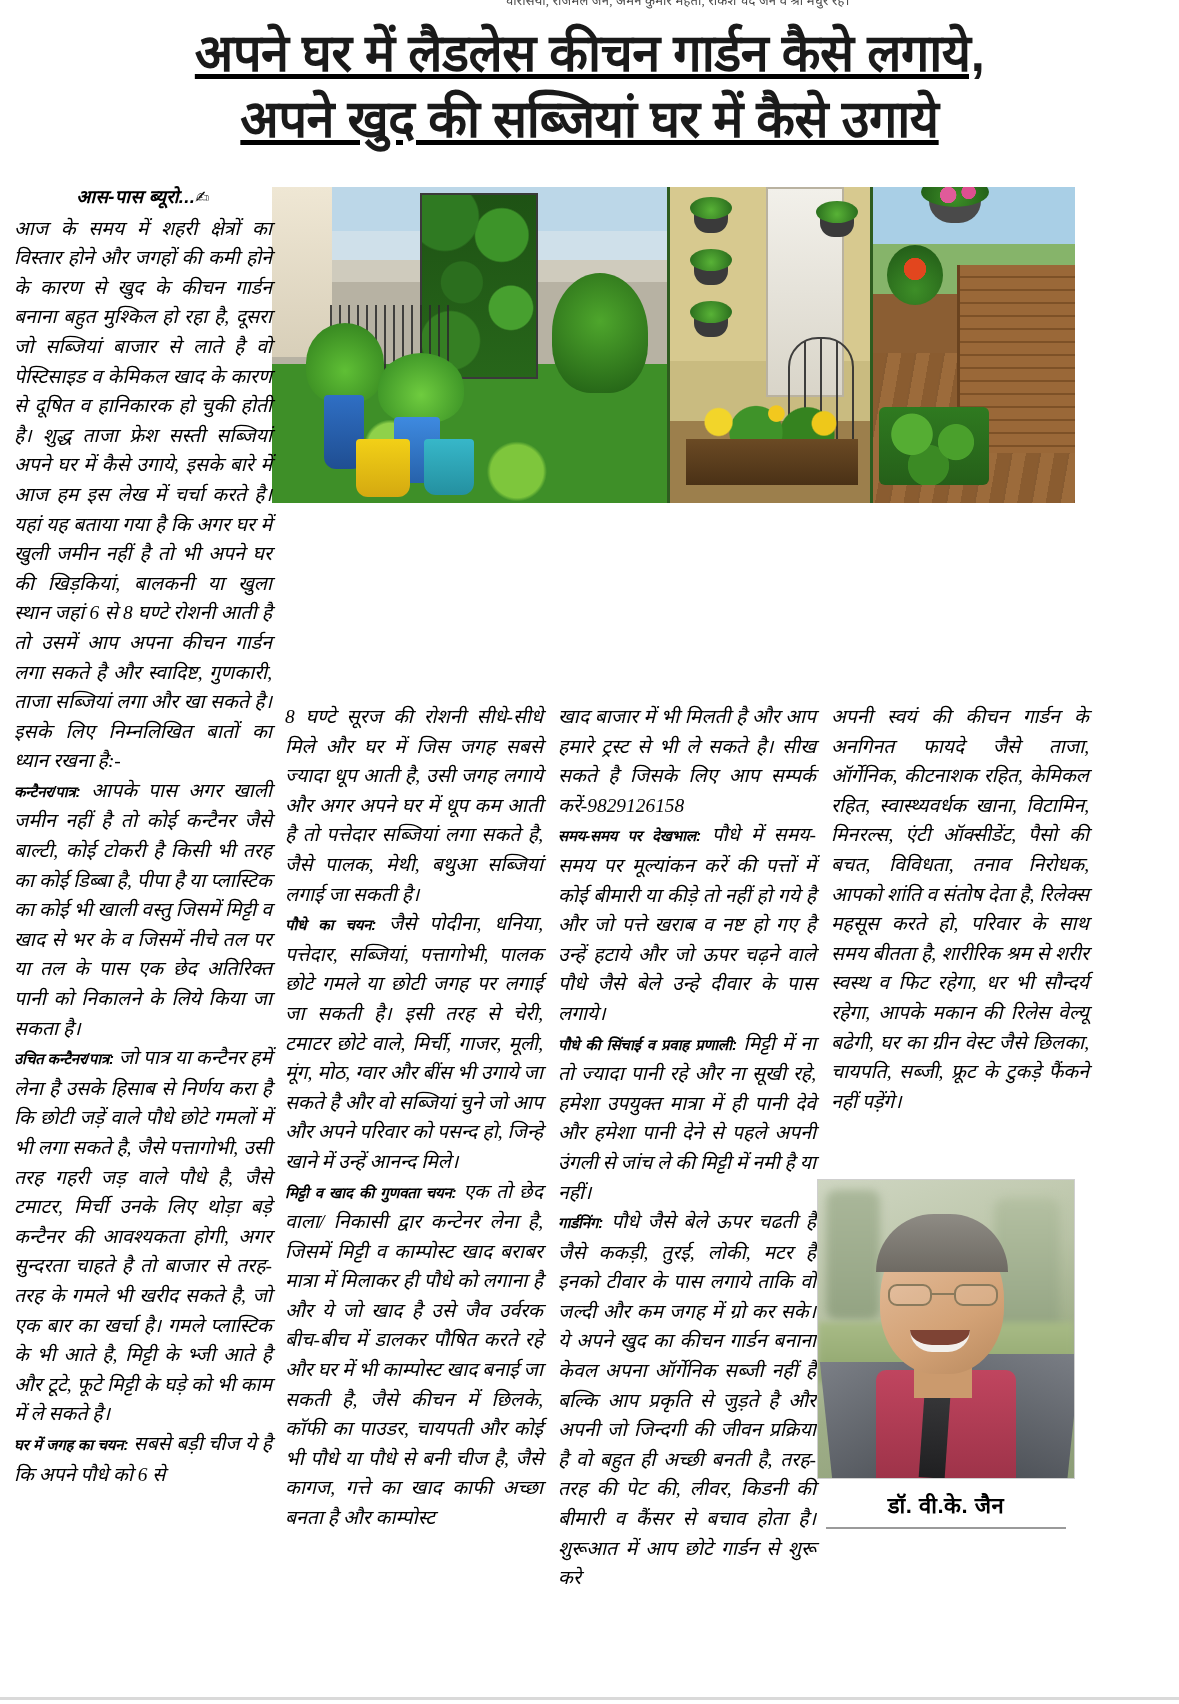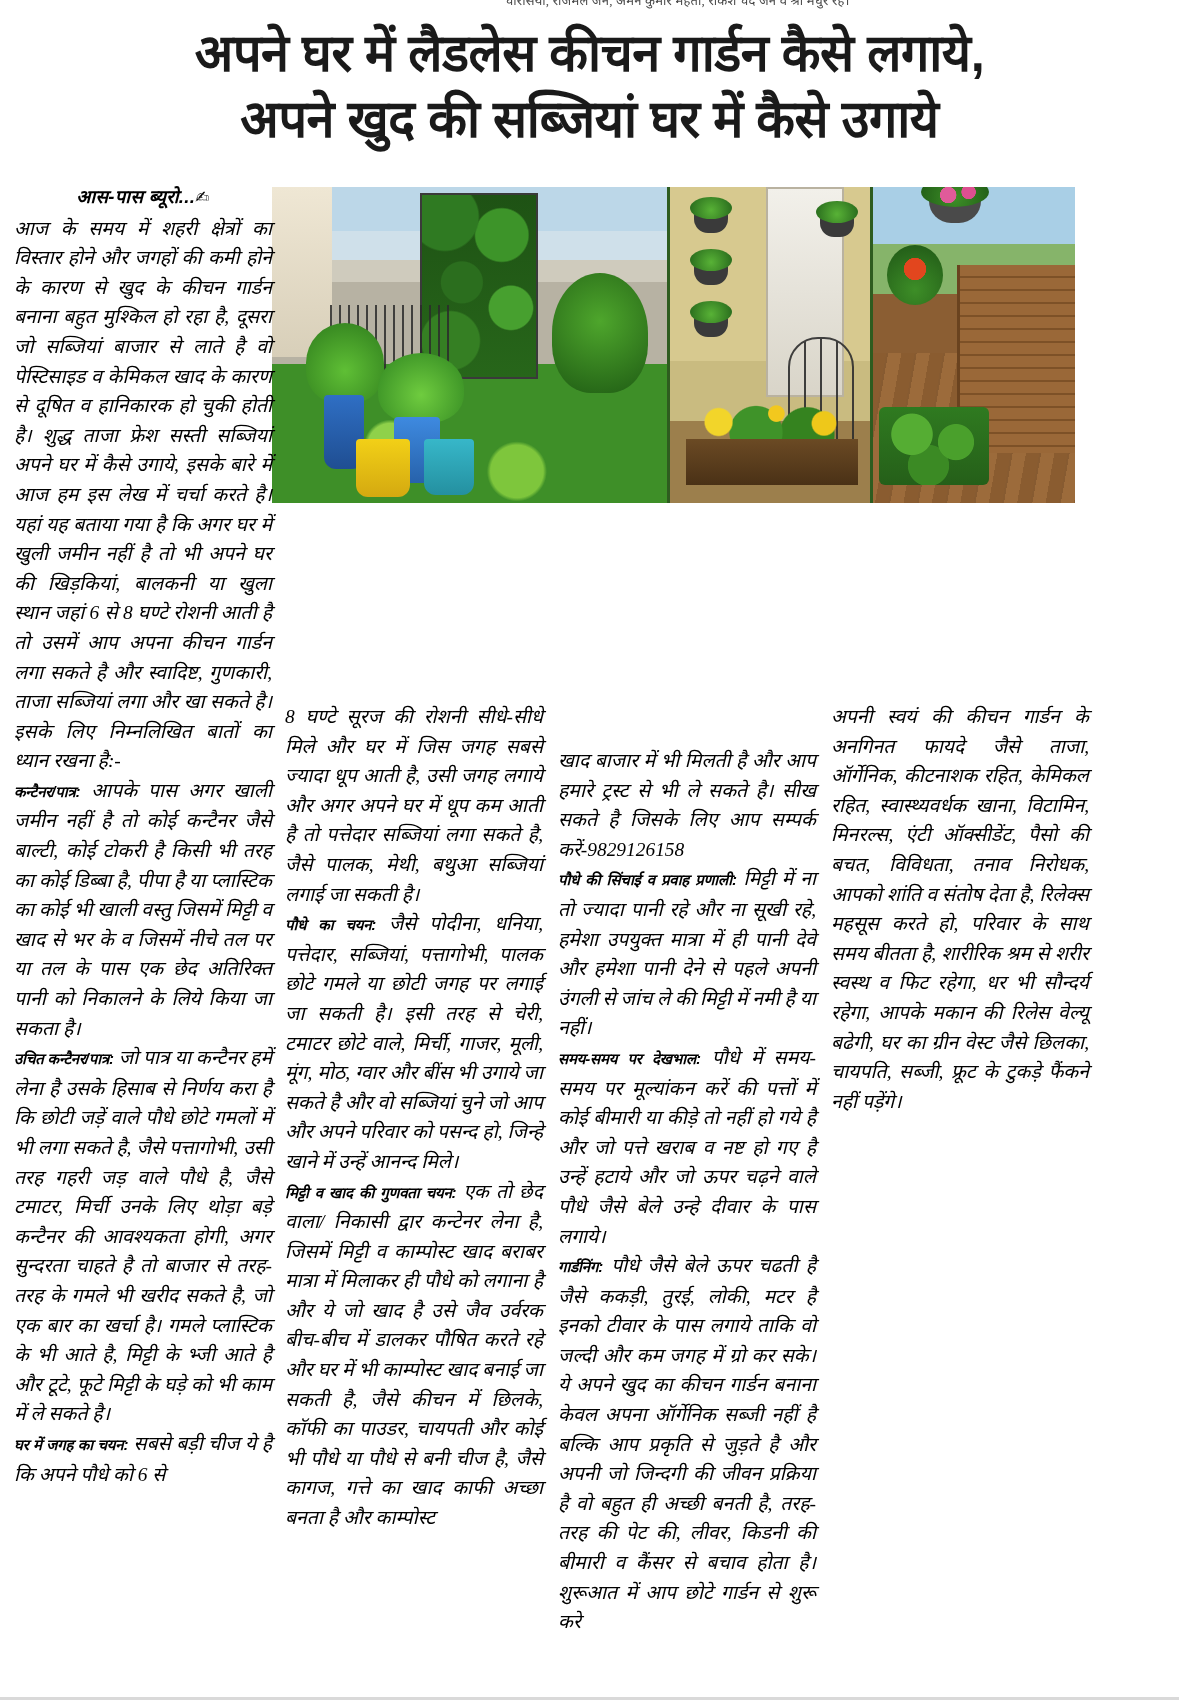--- a/index.html
+++ b/index.html
@@ -20,20 +20,21 @@
   .top-strip .frag {
     position: absolute; top: -9px; left: 505px;
     font-size: 13px; color: #4a4a4a; white-space: nowrap;
     letter-spacing: .2px;
   }
 
   
   .headline {
     position: absolute; top: 20px; left: 0; width: 1179px;
     text-align: center;
+    text-decoration: underline;
   }
   .headline .hl-line {
     font-family: "Liberation Sans", "DejaVu Sans", sans-serif;
     font-weight: 700;
     font-size: 52px;
     line-height: 66px;
     letter-spacing: -0.5px;
     color: #1a1a1a;
     transform: scaleX(0.97);
   }
@@ -65,21 +66,21 @@
   .col .kicker .pen { font-size: 17px; }
   b.sub {
     font-family: "Liberation Sans", "DejaVu Sans", sans-serif;
     font-weight: 700;
     font-size: 15px;
     letter-spacing: -0.2px;
   }
 
   #col1 { left: 0;    width: 258px; }
   #col2 { left: 271px; width: 258px; top: 520px; }
-  #col3 { left: 544px; width: 258px; top: 520px; margin-top: 44px; }
+  #col3 { left: 544px; width: 258px; top: 520px; }
   #col4 { left: 817px; width: 258px; top: 520px; }
 
   
   .collage {
     position: absolute; top: 186px; left: 271px;
     width: 805px; height: 318px;
     border: 1px solid #ffffff;
     display: flex; gap: 3px;
     overflow: hidden;
     background: #2e5c1f;
@@ -322,26 +323,48 @@
     </div>
 
     <div class="col" id="col2">
       <p><span>8 घण्टे सूरज की रोशनी सीधे-सीधे मिले और घर में जिस जगह सबसे ज्यादा धूप आती है, उसी जगह लगाये और अगर अपने घर में धूप कम आती है तो पत्तेदार सब्जियां लगा सकते है, जैसे पालक, मेथी, बथुआ सब्जियां लगाई जा सकती है।</span></p>
       <p><b class="sub">पौधे का चयन:</b><span> जैसे पोदीना, धनिया, पत्तेदार, सब्जियां, पत्तागोभी, पालक छोटे गमले या छोटी जगह पर लगाई जा सकती है। इसी तरह से चेरी, टमाटर छोटे वाले, मिर्ची, गाजर, मूली, मूंग, मोठ, ग्वार और बींस भी उगाये जा सकते है और वो सब्जियां चुने जो आप और अपने परिवार को पसन्द हो, जिन्हे खाने में उन्हें आनन्द मिले।</span></p>
       <p><b class="sub">मिट्टी व खाद की गुणवता चयन:</b><span> एक तो छेद वाला/ निकासी द्वार कन्टेनर लेना है, जिसमें मिट्टी व काम्पोस्ट खाद बराबर मात्रा में मिलाकर ही पौधे को लगाना है और ये जो खाद है उसे जैव उर्वरक बीच-बीच में डालकर पौषित करते रहे और घर में भी काम्पोस्ट खाद बनाई जा सकती है, जैसे कीचन में छिलके, कॉफी का पाउडर, चायपती और कोई भी पौधे या पौधे से बनी चीज है, जैसे कागज, गत्ते का खाद काफी अच्छा बनता है और काम्पोस्ट</span></p>
     </div>
 
     <div class="col" id="col3">
       <p><span>खाद बाजार में भी मिलती है और आप हमारे ट्रस्ट से भी ले सकते है। सीख सकते है जिसके लिए आप सम्पर्क करें-9829126158</span></p>
+      <p><b class="sub">समय-समय पर देखभाल:</b><span> पौधे में समय-समय पर मूल्यांकन करें की पत्तों में कोई बीमारी या कीड़े तो नहीं हो गये है और जो पत्ते खराब व नष्ट हो गए है उन्हें हटाये और जो ऊपर चढ़ने वाले पौधे जैसे बेले उन्हे दीवार के पास लगाये।</span></p>
       <p><b class="sub">पौधे की सिंचाई व प्रवाह प्रणाली:</b><span> मिट्टी में ना तो ज्यादा पानी रहे और ना सूखी रहे, हमेशा उपयुक्त मात्रा में ही पानी देवे और हमेशा पानी देने से पहले अपनी उंगली से जांच ले की मिट्टी में नमी है या नहीं।</span></p>
-      <p><b class="sub">समय-समय पर देखभाल:</b><span> पौधे में समय-समय पर मूल्यांकन करें की पत्तों में कोई बीमारी या कीड़े तो नहीं हो गये है और जो पत्ते खराब व नष्ट हो गए है उन्हें हटाये और जो ऊपर चढ़ने वाले पौधे जैसे बेले उन्हे दीवार के पास लगाये।</span></p>
       <p><b class="sub">गार्डनिंग:</b><span> पौधे जैसे बेले ऊपर चढती है जैसे ककड़ी, तुरई, लोकी, मटर है इनको टीवार के पास लगाये ताकि वो जल्दी और कम जगह में ग्रो कर सके। ये अपने खुद का कीचन गार्डन बनाना केवल अपना ऑर्गेनिक सब्जी नहीं है बल्कि आप प्रकृति से जुड़ते है और अपनी जो जिन्दगी की जीवन प्रक्रिया है वो बहुत ही अच्छी बनती है, तरह-तरह की पेट की, लीवर, किडनी की बीमारी व कैंसर से बचाव होता है। शुरूआत में आप छोटे गार्डन से शुरू करे</span></p>
     </div>
 
     <div class="col" id="col4">
       <p><span>अपनी स्वयं की कीचन गार्डन के अनगिनत फायदे जैसे ताजा, ऑर्गेनिक, कीटनाशक रहित, केमिकल रहित, स्वास्थ्यवर्धक खाना, विटामिन, मिनरल्स, एंटी ऑक्सीडेंट, पैसो की बचत, विविधता, तनाव निरोधक, आपको शांति व संतोष देता है, रिलेक्स महसूस करते हो, परिवार के साथ समय बीतता है, शारीरिक श्रम से शरीर स्वस्थ व फिट रहेगा, धर भी सौन्दर्य रहेगा, आपके मकान की रिलेस वेल्यू बढेगी, घर का ग्रीन वेस्ट जैसे छिलका, चायपति, सब्जी, फ्रूट के टुकड़े फैंकने नहीं पड़ेंगे।</span></p>
     </div>
 
   </div>
 
+  <div class="author-block">
+    <div class="author-photo">
+      <div class="bg-tree1"></div>
+        <div class="bg-tree2"></div>
+        <div class="bg-grass"></div>
+      <div class="jacket-l"></div>
+        <div class="jacket-r"></div>
+      <div class="shirt"></div>
+        <div class="tie"></div>
+      <div class="neck"></div>
+      <div class="head"></div>
+        <div class="hair"></div>
+      <div class="glasses">
+          <span class="lens l"></span>
+          <span class="bridge"></span>
+          <span class="lens r"></span>
+        </div>
+      <div class="smile"></div>
+    </div>
+    <div class="author-caption">डॉ. वी.के. जैन</div>
+    <div class="author-rule"></div>
+  </div>
 
   <div class="bottom-rule"></div>
 </div>
 
 </body></html>

